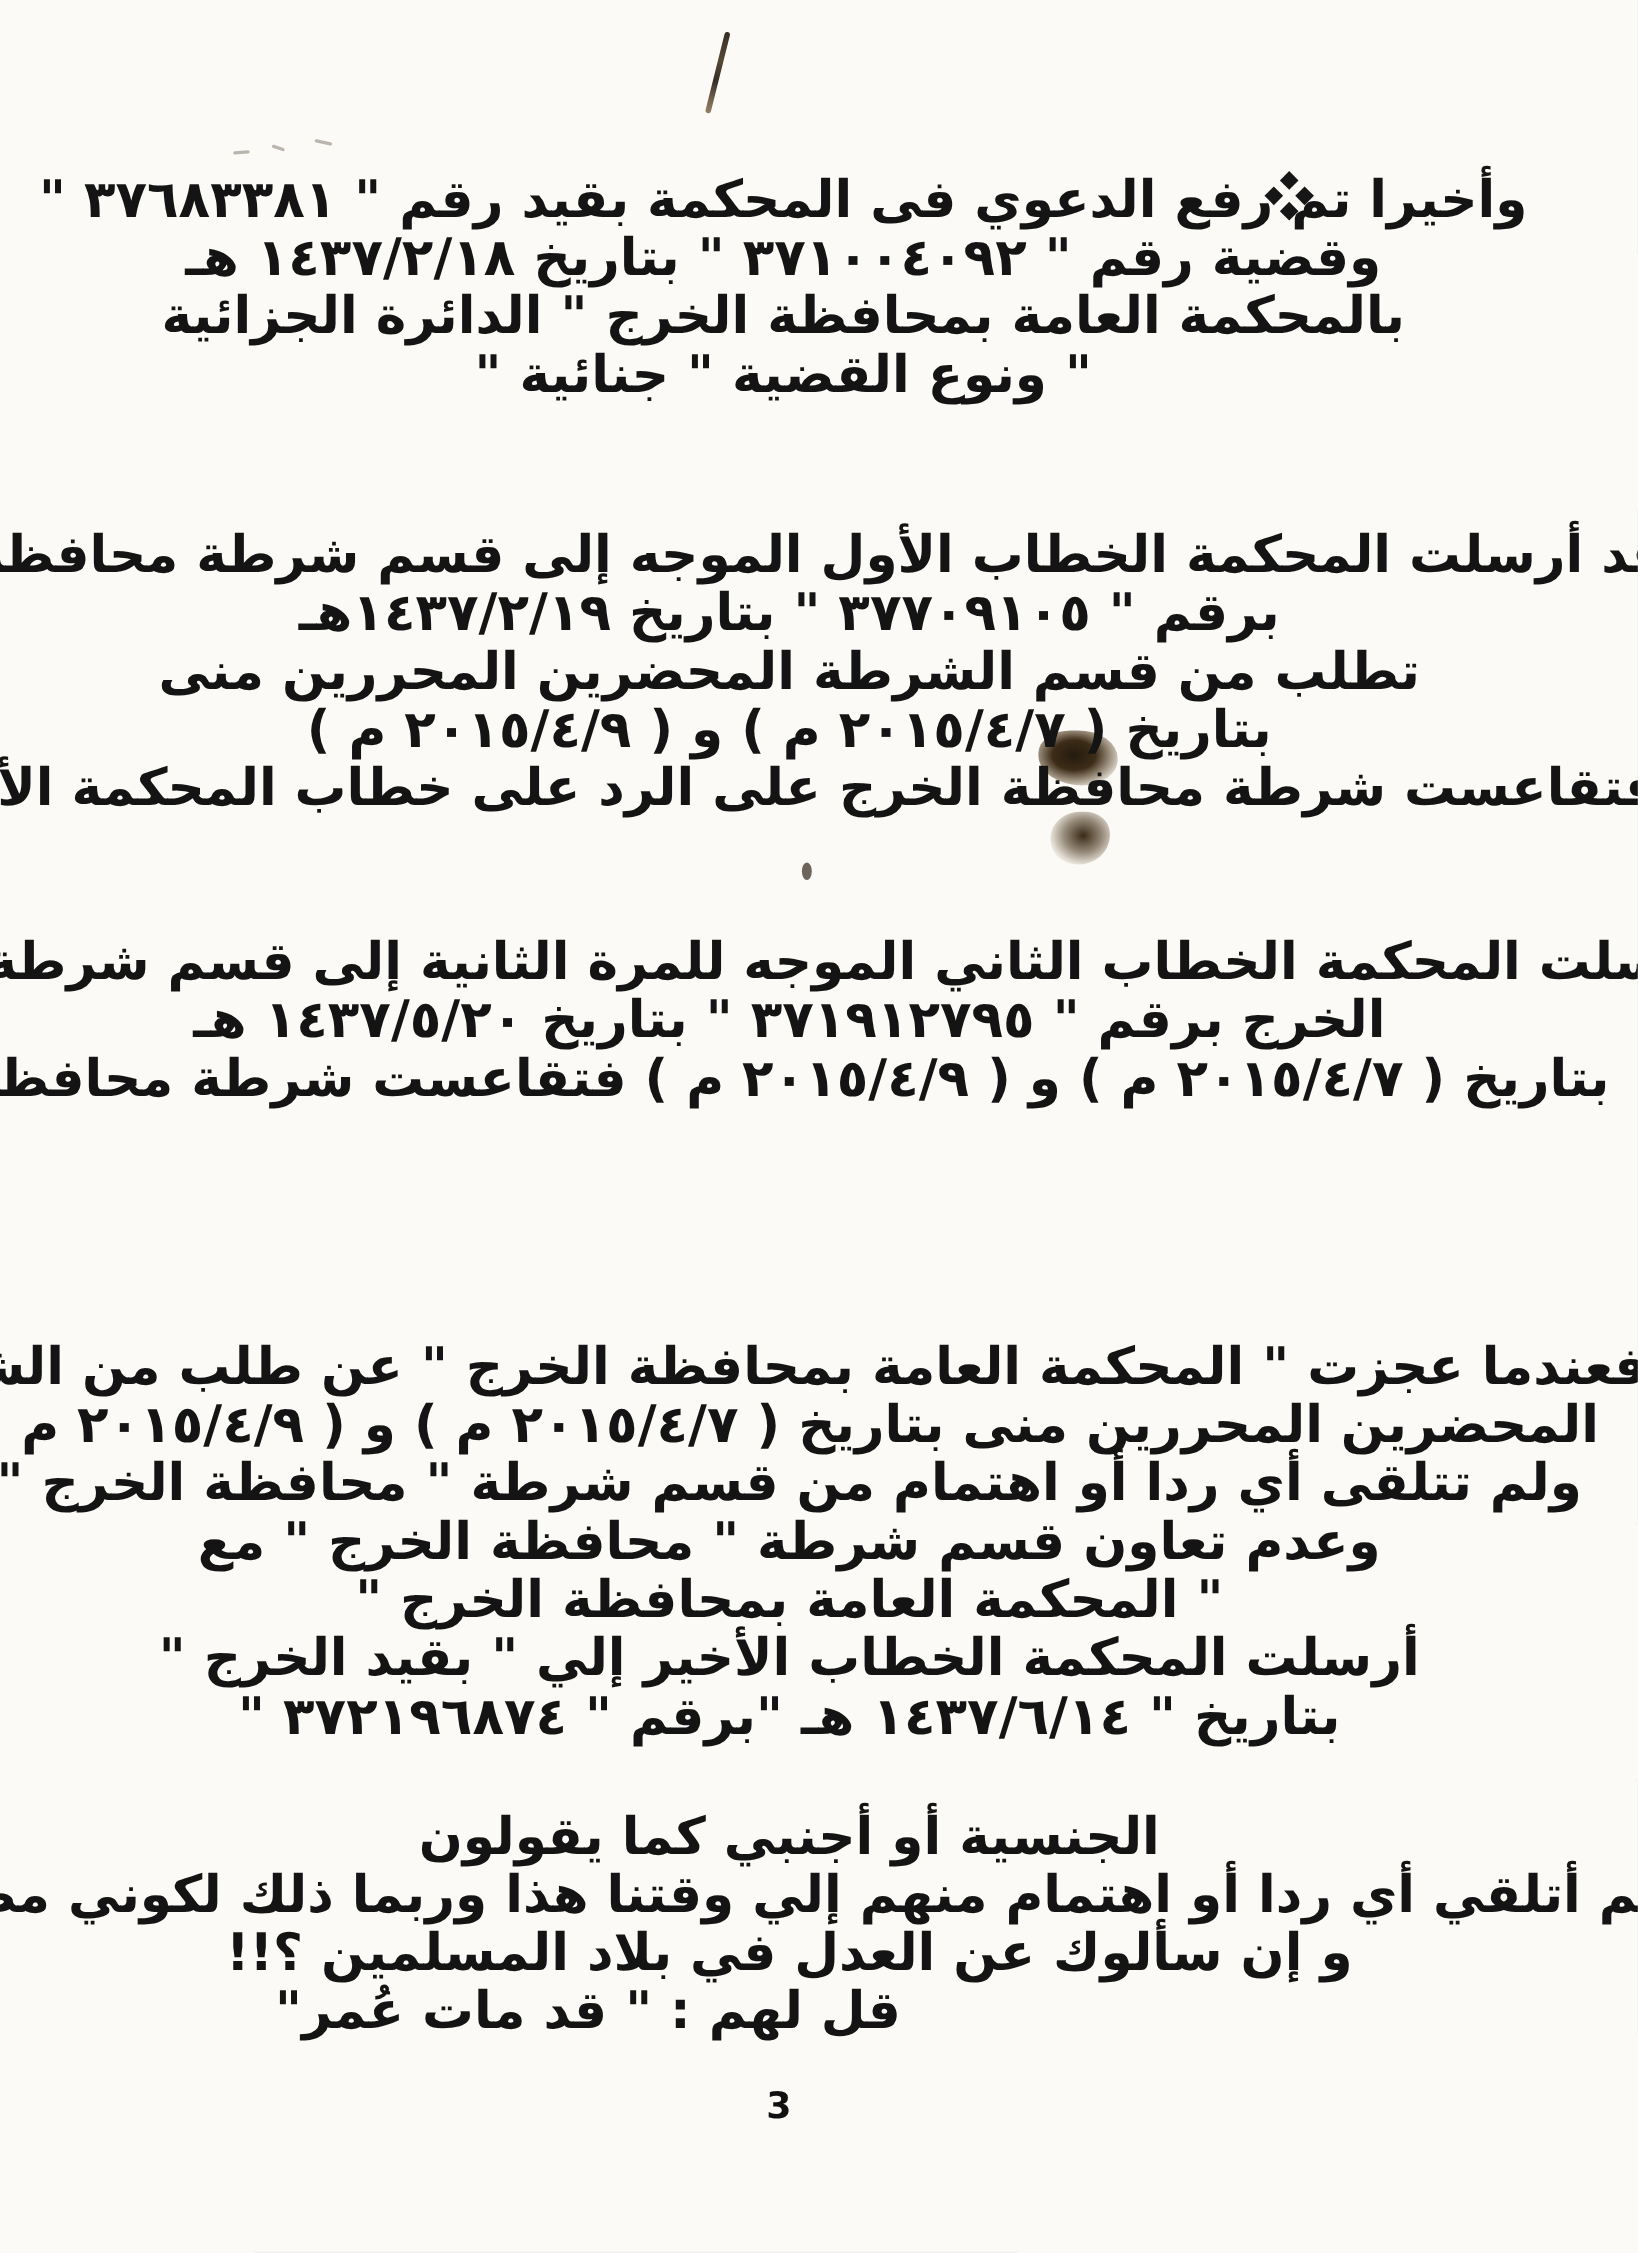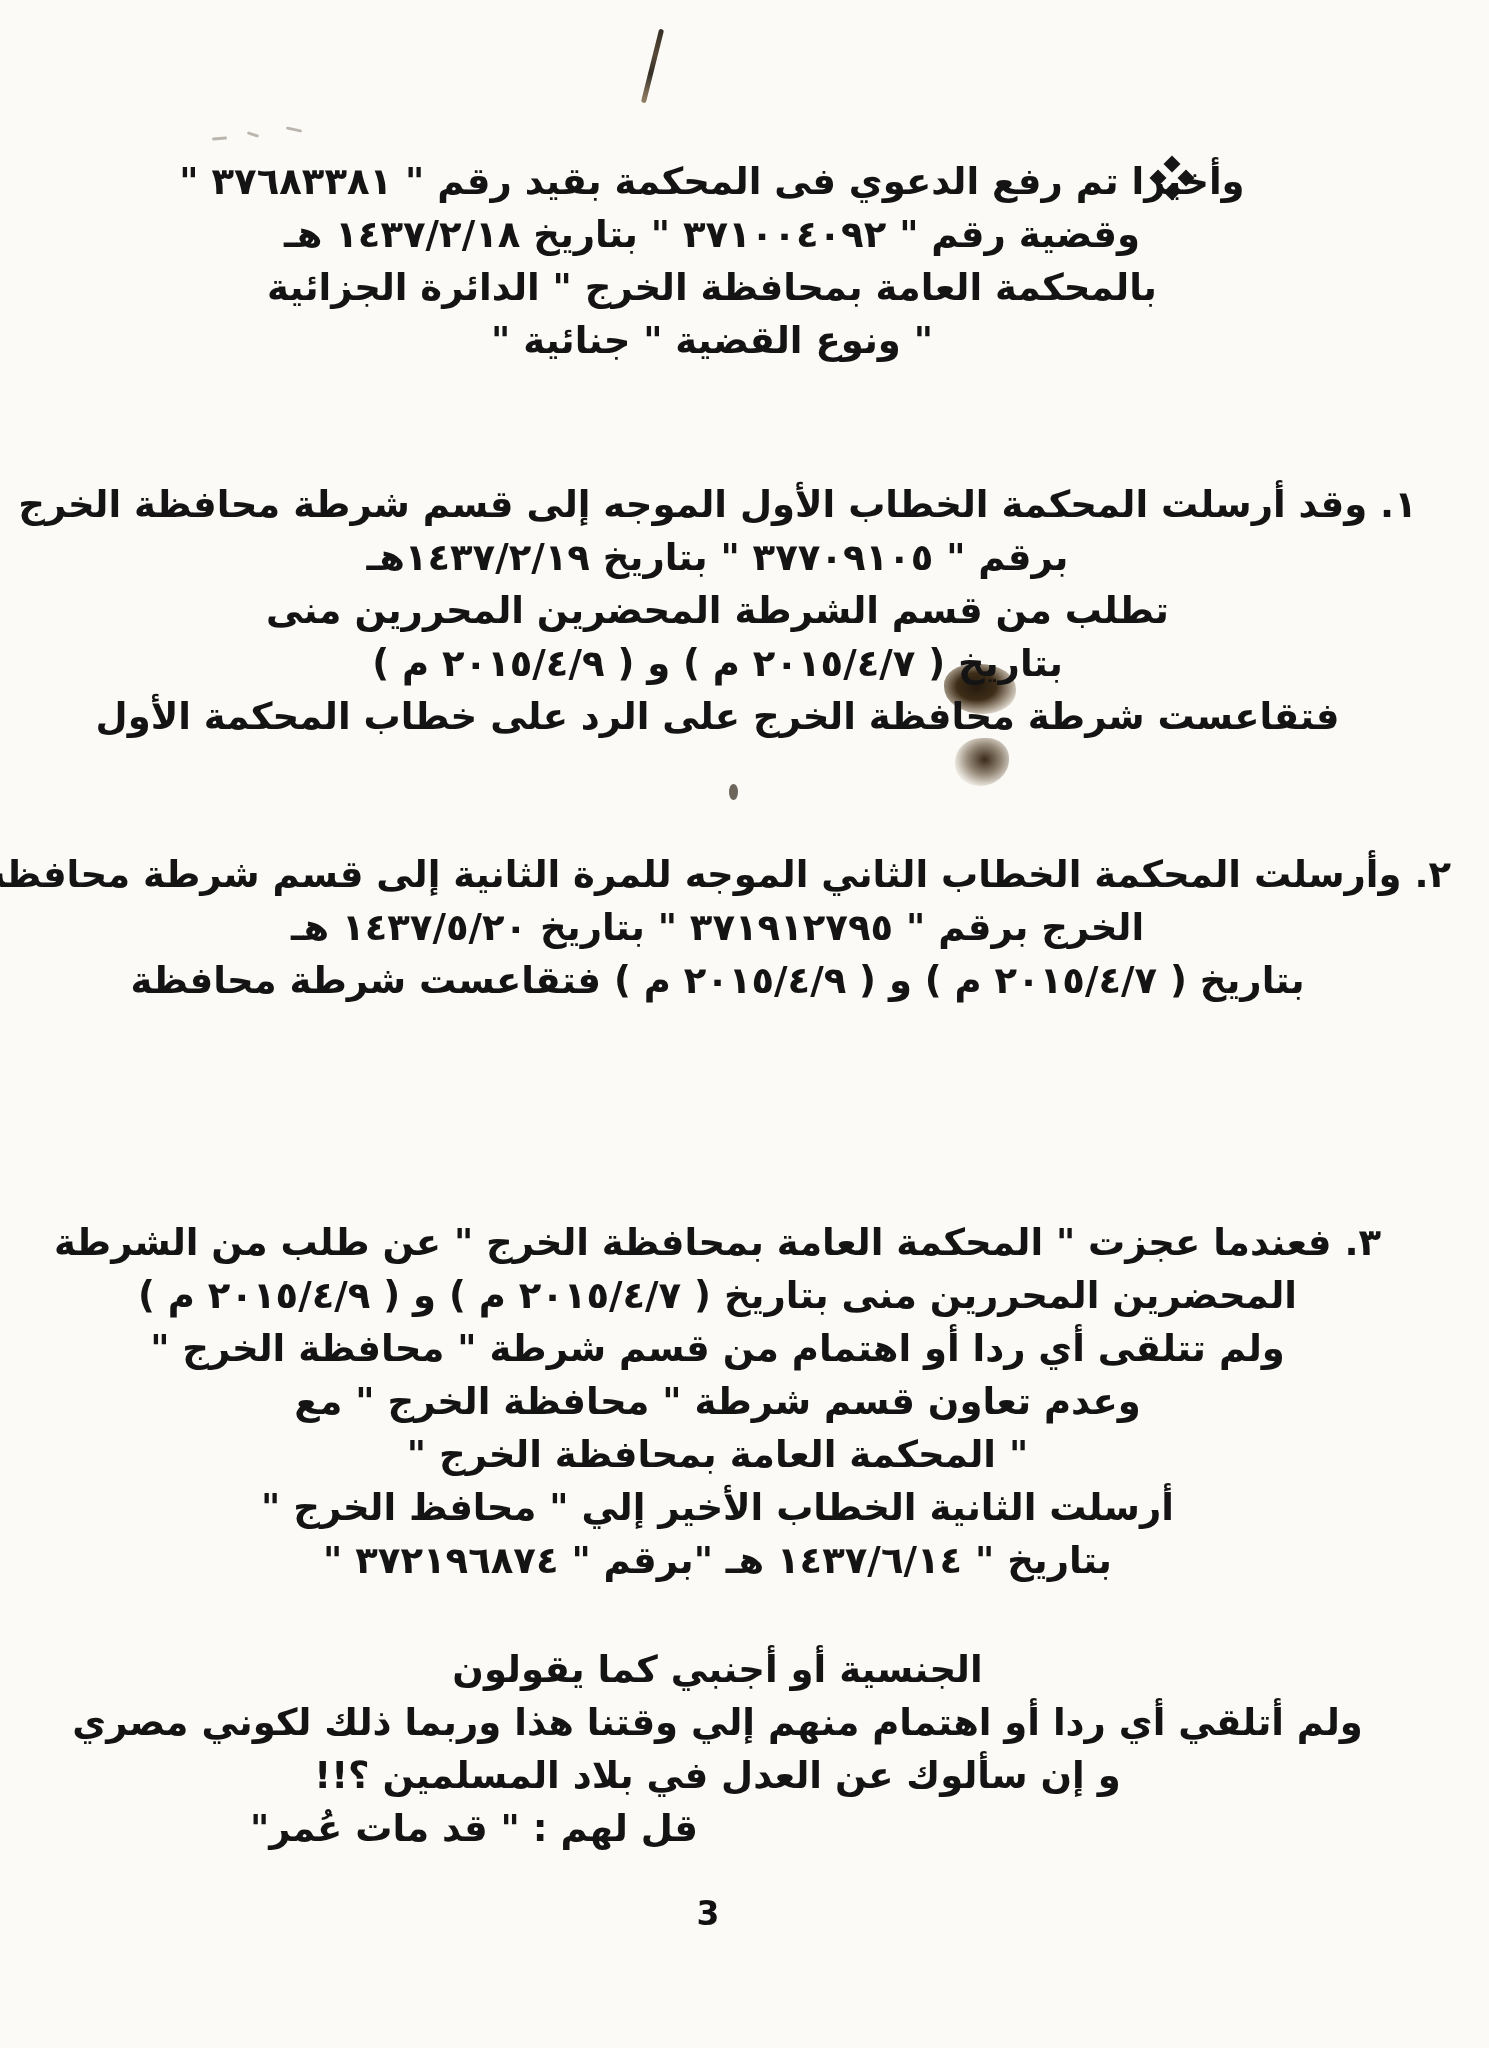--- a/index.html
+++ b/index.html
@@ -9,21 +9,21 @@
     margin:0 auto;
     background:#fbfaf6;
     overflow:hidden;
     font-family:"DejaVu Sans",sans-serif;
   }
   .para{
     position:absolute;
     direction:rtl;
     font-weight:bold;
     color:#141414;
-    font-size:37px;
+    font-size:47px;
     line-height:53px;
   }
   .line{
     display:flex;
     justify-content:center;
     align-items:center;
     white-space:nowrap;
     height:53px;
   }
   
@@ -150,21 +150,21 @@
     <div class="line">
         <span>ولم تتلقى أي ردا أو اهتمام من قسم شرطة " محافظة الخرج "</span>
       </div>
     <div class="line">
         <span>وعدم تعاون قسم شرطة " محافظة الخرج " مع</span>
       </div>
     <div class="line">
         <span>" المحكمة العامة بمحافظة الخرج "</span>
       </div>
     <div class="line">
-        <span>أرسلت الثانية الخطاب الأخير إلي " محافظ الخرج "</span>
+        <span>أرسلت المحكمة الخطاب الأخير إلي " بقيد الخرج "</span>
       </div>
     <div class="line">
         <span>بتاريخ " ١٤٣٧/٦/١٤ هـ "برقم " ٣٧٢١٩٦٨٧٤ "</span>
       </div>
   </div>
 
   <div class="para closing">
     <div class="line">
         <span>الجنسية أو أجنبي كما يقولون</span>
       </div>

